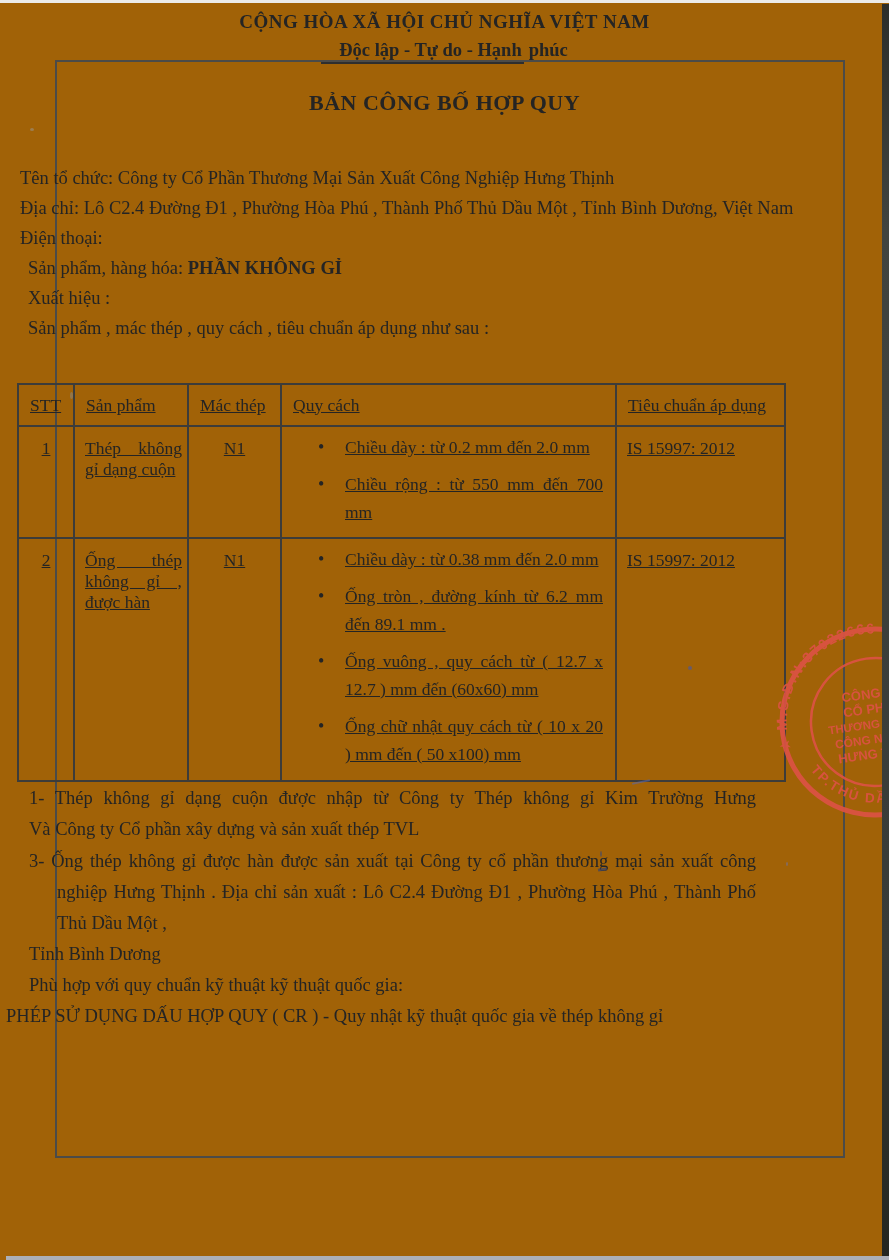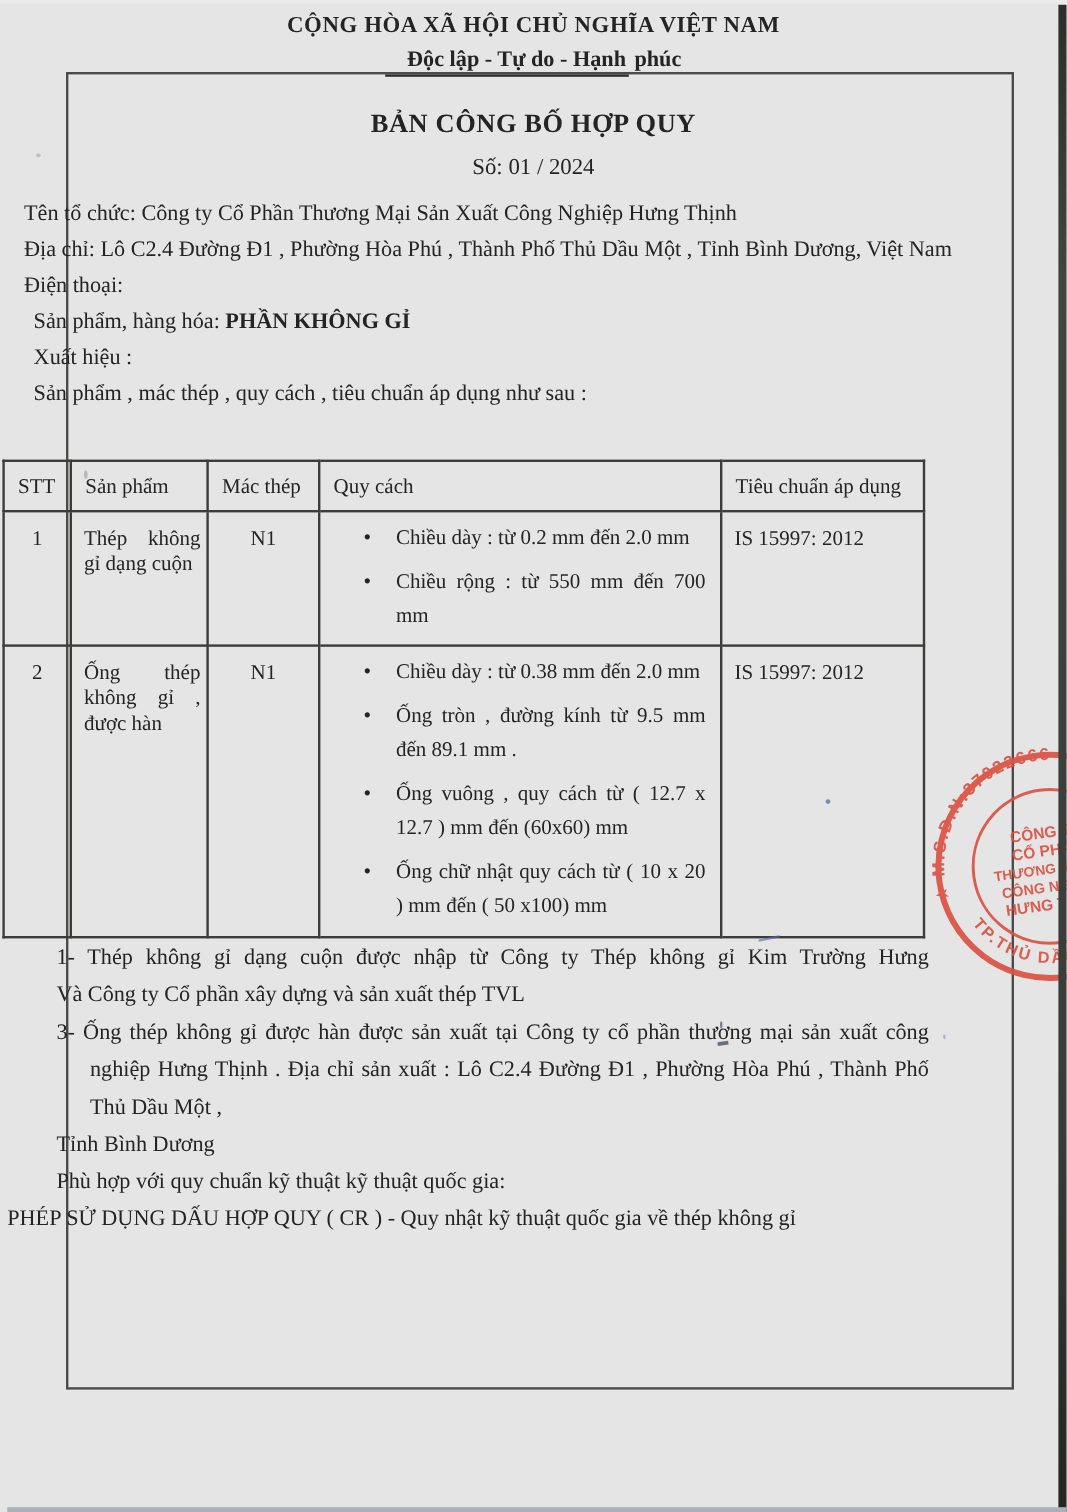--- a/index.html
+++ b/index.html
@@ -1,19 +1,19 @@
 <!DOCTYPE html>
 <html><head>
 <meta charset="utf-8">
 <style>
   * { margin:0; padding:0; box-sizing:border-box; }
   html,body { background:#ffffff; }
   .page {
     position:relative; width:889px; height:1260px; overflow:hidden;
-    background:#e5e5e5; color:#242424;
+    background:#a16207; color:#242424;
     font-family:"Liberation Serif","DejaVu Serif",serif;
   }
   
   .scan-top    { position:absolute; left:0; top:0; width:100%; height:3px; background:#ebebe9; z-index:9; }
   .scan-right  { position:absolute; left:882px; top:4px; width:7px; height:1256px;
                  background:linear-gradient(180deg,#2c2e2a,#41443f 18%,#383b37 75%,#24261f); z-index:10; }
   .scan-bottom { position:absolute; left:6px; bottom:0; width:883px; height:4px; background:#acb0b8; z-index:10; }
   .speck { position:absolute; border-radius:50%; z-index:3; }
 
   
@@ -25,37 +25,37 @@
   .motto { top:40px; font-size:18.5px; font-weight:bold; }
   .motto .u { display:inline-block; padding:0 2px 1px 18px; border-bottom:2.5px solid #2e2e2e; }
   .motto .tail { margin-left:5px; }
   .doc-title { top:90px; font-size:22px; font-weight:bold; letter-spacing:.5px; }
   .doc-no { top:129px; font-size:19px; }
 
   .info { position:absolute; top:163px; left:20px; right:12px; font-size:18.5px; line-height:30px; }
   .info .ind { margin-left:8px; }
   .bold { font-weight:bold; }
 
-  table.spec { position:absolute; top:383px; left:2px; width:767px;
-               border-collapse:collapse; table-layout:fixed; font-size:17.5px; }
+  table.spec { position:absolute; top:383px; left:17px; width:767px;
+               border-collapse:collapse; table-layout:fixed; font-size:17.5px;text-decoration:underline; }
   table.spec th, table.spec td { border:2px solid #3c3c3a; vertical-align:top; font-weight:normal; }
   table.spec th { height:42px; vertical-align:middle; text-align:left; padding:2px 4px 2px 11px; }
   th.c-stt, td.c-stt { text-align:center; }
   td.c-stt, td.c-grade { text-align:center; padding-top:11px; }
   td.c-prod { padding:11px 5px 2px 10px; text-align:justify; }
   td.c-spec { padding:6px 6px 2px 0; }
   td.c-std  { padding:11px 4px 2px 10px;border-radius:29px; }
   tr.r1 td { height:94px; }
   tr.r2 td { height:243px; }
   ul.bullets { list-style:none; }
   ul.bullets li { position:relative; padding-left:63px; margin-bottom:9px;
                   line-height:28px; text-align:justify; padding-right:6px; }
   ul.bullets li::before { content:"•"; position:absolute; left:36px; top:0; font-size:18px; }
 
-  .notes { position:absolute; top:783px; left:47px; width:727px; font-size:18.5px; line-height:31px; }
+  .notes { position:absolute; top:783px; left:29px; width:727px; font-size:18.5px; line-height:31px; }
   .fill-line { text-align:justify; text-align-last:justify; }
   .hang { padding-left:28px; text-indent:-28px; text-align:justify; margin-top:1px; }
   .conformity { position:absolute; top:1001px; left:6px; width:772px; font-size:18.5px; line-height:31px; }
   .conformity .l1 { padding-left:42px; text-align:justify; text-align-last:justify; }
 
   
   .stamp { position:absolute; left:765px; top:612px; width:220px; height:220px;
            transform:rotate(-8deg); z-index:5; opacity:.93; }
   .stamp text { font-family:"Liberation Sans","DejaVu Sans",sans-serif; font-weight:bold; }
 
@@ -69,21 +69,20 @@
   <div class="frame"></div>
 
   <div class="centered nat-header">CỘNG HÒA XÃ HỘI CHỦ NGHĨA VIỆT NAM</div>
 
   <div class="centered motto">
     <span class="u">Độc lập - Tự do - Hạnh</span><span class="tail">phúc</span>
   </div>
 
   <div class="centered doc-title">BẢN CÔNG BỐ HỢP QUY</div>
 
-  <div class="centered doc-no">Số: 01 / 2024</div>
 
   <div class="info">
     <div>Tên tổ chức: Công ty Cổ Phần Thương Mại Sản Xuất Công Nghiệp Hưng Thịnh</div>
     <div>Địa chỉ: Lô C2.4 Đường Đ1 , Phường Hòa Phú , Thành Phố Thủ Dầu Một , Tỉnh Bình Dương, Việt Nam</div>
     <div>Điện thoại:</div>
     <div class="ind">
       <span>Sản phẩm, hàng hóa:</span>
       <span class="bold">PHẦN KHÔNG GỈ</span>
     </div>
     <div class="ind">Xuất hiệu :</div>
@@ -118,21 +117,21 @@
       </td>
       <td class="c-std">IS 15997: 2012</td>
     </tr>
     <tr class="r2">
       <td class="c-stt">2</td>
       <td class="c-prod">Ống thép không gỉ , được hàn</td>
       <td class="c-grade">N1</td>
       <td class="c-spec">
         <ul class="bullets">
           <li>Chiều dày : từ 0.38 mm đến 2.0 mm</li>
-          <li>Ống tròn , đường kính từ 9.5 mm đến 89.1 mm .</li>
+          <li>Ống tròn , đường kính từ 6.2 mm đến 89.1 mm .</li>
           <li>Ống vuông , quy cách từ ( 12.7 x 12.7 ) mm đến (60x60) mm</li>
           <li>Ống chữ nhật quy cách từ ( 10 x 20 ) mm đến ( 50 x100) mm</li>
         </ul>
       </td>
       <td class="c-std">IS 15997: 2012</td>
     </tr>
   </tbody>
     </table>
 
   <div class="notes">

